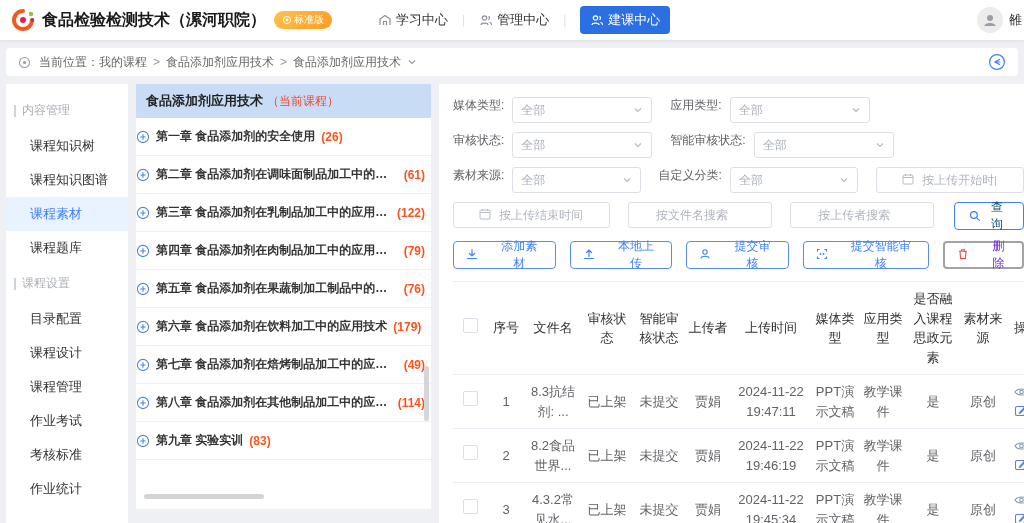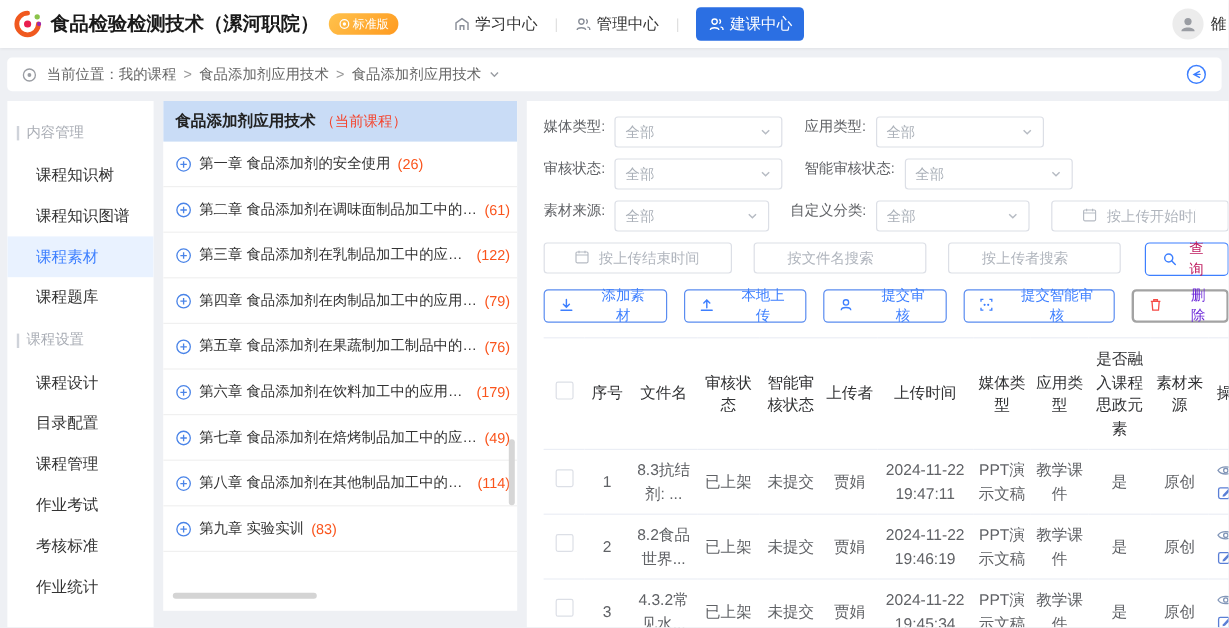--- a/index.html
+++ b/index.html
@@ -40,22 +40,22 @@
   .sb-sec{display:flex;align-items:center;color:#a9adb5;font-size:12px;padding:10px 0 10px 8px;white-space:nowrap;}
   .sb-sec::before{content:"";width:2px;height:12px;background:#cfd3da;margin-right:6px;}
   .sb-item{padding:8px 0 8px 24px;font-size:13px;color:#333;cursor:pointer;white-space:nowrap;}
   .sb-item.active{background:#e9f2ff;color:#3d7fff;}
 
   
   .course{width:295px;flex-shrink:0;position:relative;overflow:hidden;height:425px;}
   .course-hd{background:#c9dcf6;padding:8px 10px;font-size:13px;display:flex;align-items:center;gap:4px;white-space:nowrap;}
   .course-hd .t{font-weight:bold;color:#222;}
   .course-hd .tag{color:#f5432c;font-size:12px;}
-  .chapter-row{display:flex;align-items:center;gap:6px;padding:10px 6px 10px 10px;border-bottom:1px solid #f0f0f0;
-               font-size:12px;white-space:nowrap;overflow:hidden;cursor:pointer;}
+  .chapter-row{display:flex;align-items:center;gap:6px;padding:10px 6px 10px 0;border-bottom:1px solid #f0f0f0;
+               font-size:12px;white-space:nowrap;overflow:hidden;cursor:pointer;font-weight:bold;}
   .chapter-row .plus{display:flex;flex-shrink:0;}
   .ch-title{color:#333;overflow:hidden;text-overflow:ellipsis;}
   .ch-count{color:#fa541c;flex-shrink:0;}
   .vscroll{position:absolute;right:2px;top:282px;width:5px;height:55px;background:#d6d6d6;border-radius:3px;}
   .hscroll{position:absolute;left:8px;bottom:10px;width:120px;height:5px;background:#d4d4d4;border-radius:3px;}
 
   
   .rpanel{flex:1;padding:13px 0 0 14px;overflow:hidden;position:relative;}
   .f-row{display:flex;align-items:flex-start;margin-bottom:9px;}
   .f-label{color:#606266;margin-right:8px;white-space:nowrap;}
@@ -63,21 +63,21 @@
   .select{width:140px;height:26px;border:1px solid #dcdfe6;border-radius:3px;display:flex;align-items:center;
           justify-content:space-between;padding:0 8px;box-sizing:border-box;cursor:pointer;background:#fff;}
   .sel-val{color:#aab0b8;}
   .chev{display:flex;}
   .inp{height:26px;border:1px solid #dcdfe6;border-radius:3px;display:flex;align-items:center;gap:6px;
        padding:0 25px;box-sizing:border-box;background:#fff;}
   .inp input{border:none;outline:none;width:100%;font-size:12px;font-family:inherit;color:#606266;background:transparent;}
   .inp input::placeholder{color:#b0b5bd;}
   .w158{width:158px;}.w145{width:145px;}
   .btn-query{margin-left:20px;height:28px;padding:0 14px;border:1px solid #3d7fff;border-radius:4px;background:#fff;
-             color:#be185d;font-size:12px;display:inline-flex;align-items:center;gap:4px;cursor:pointer;font-family:inherit;}
+             color:#0c4a6e;font-size:12px;display:inline-flex;align-items:center;gap:4px;cursor:pointer;font-family:inherit;}
   .toolbar{display:flex;gap:14px;margin:11px 0 12px 0;}
   .tb-btn{height:28px;padding:0 12px;border-radius:4px;background:#fff;font-size:12px;display:inline-flex;
           align-items:center;gap:18px;cursor:pointer;font-family:inherit;}
   .tb-btn.blue{border:1px solid #5a8cf0;color:#3d7fff;}
   .tb-btn.red{border:2px solid #a3a3a3;color:#6d28d9;}
 
   
   table{border-collapse:collapse;table-layout:fixed;width:594px;}
   th,td{font-weight:normal;font-size:13px;padding:7px 3px;text-align:center;vertical-align:middle;line-height:1.5;
         word-break:break-all;}
@@ -177,22 +177,22 @@
 
   <div class="main">
 
     <div class="panel sidebar">
         <div class="sb-sec">内容管理</div>
         <div class="sb-item">课程知识树</div>
         <div class="sb-item">课程知识图谱</div>
         <div class="sb-item active">课程素材</div>
         <div class="sb-item">课程题库</div>
         <div class="sb-sec">课程设置</div>
+        <div class="sb-item">目录配置</div>
         <div class="sb-item">课程设计</div>
-        <div class="sb-item">目录配置</div>
         <div class="sb-item">课程管理</div>
         <div class="sb-item">作业考试</div>
         <div class="sb-item">考核标准</div>
         <div class="sb-item">作业统计</div>
       </div>
 
     <div class="panel course">
       <div class="course-hd">
         <span class="t">食品添加剂应用技术</span>
         <span class="tag">（当前课程）</span>

